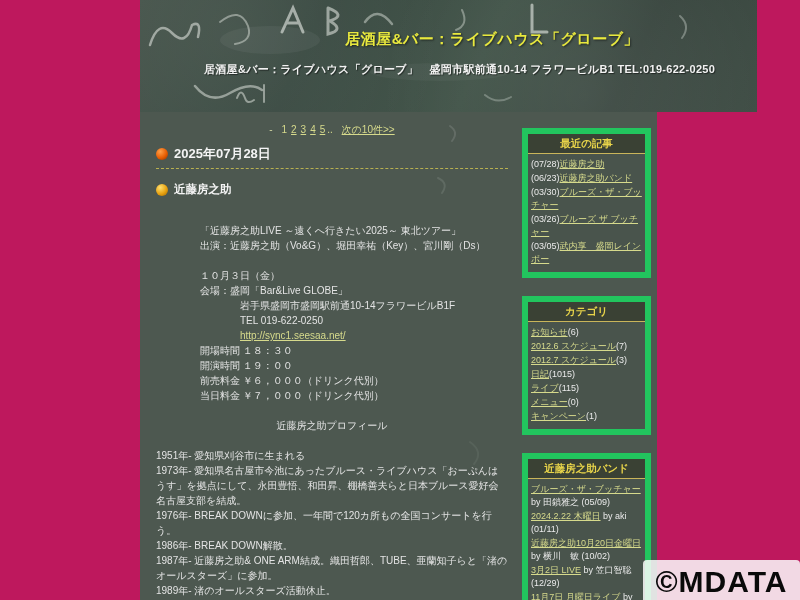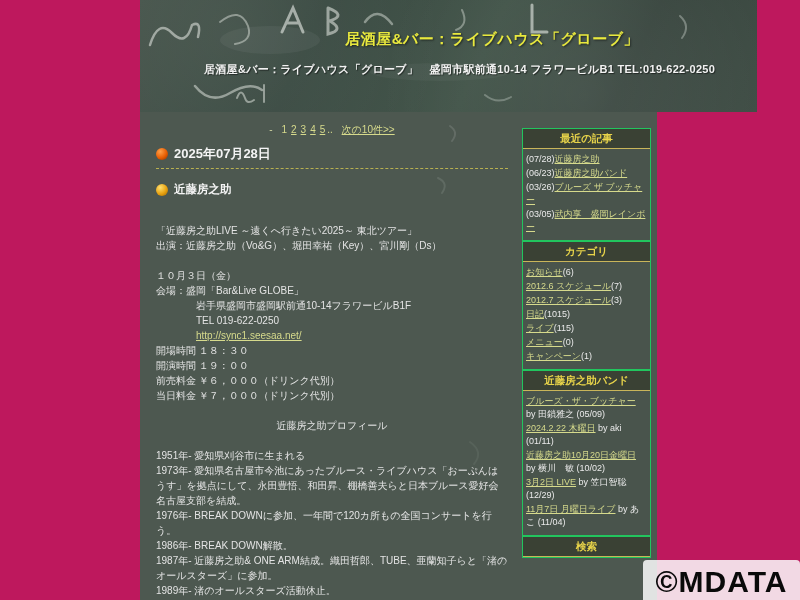--- a/index.html
+++ b/index.html
@@ -50,29 +50,29 @@
     border-bottom:1px dashed #b8b050; padding-bottom:7px;
   }
   .article-title {
     display:flex; align-items:center; gap:6px;
     color:#f4f4f4; font-weight:bold; font-size:11.5px; margin:13px 0 26px;
   }
   .ball { width:12px; height:12px; border-radius:50%; flex:0 0 auto; }
   .ball-orange { background:radial-gradient(circle at 35% 30%, #ffa04a, #e85e02 55%, #8a2f00); }
   .ball-yellow { background:radial-gradient(circle at 35% 30%, #ffe070, #e8a210 55%, #9a6300); }
 
-  .live-info { margin-bottom:15px; }
+  .live-info { margin-bottom:15px;margin-left:44px; }
   .live-info > div { min-height:15px; }
   .indent { padding-left:40px; }
   .gap { height:15px; }
   a.link, .slink { color:#d6da8c; text-decoration:underline; cursor:pointer; }
   .profile-head { margin:15px 10px;text-align:center; }
 
   
-  .sbox { border:1px solid #22c55e; margin-bottom:0; background:rgba(0,0,0,.04); }
+  .sbox { border:6px solid #22c55e; margin-bottom:18px; background:rgba(0,0,0,.04); }
   .shead {
     background:#3a4134; color:#e8d44a; font-weight:bold; text-align:center;
     font-size:10.5px; padding:3px 0; border-bottom:1px solid #c9b55a;
   }
   .sbody { padding:4px 3px 5px 3px; color:#eaeaea; }
   .sitem { margin-bottom:1px; }
   .sdate { color:#eaeaea; }
   .count { color:#eaeaea; }
   .sby { color:#eaeaea; }
 
@@ -170,20 +170,21 @@
       <div class="sidebar">
 
         <div class="sbox">
           <div class="shead">最近の記事</div>
           <div class="sbody">
 
               <div class="sitem"><span class="sdate">(07/28)</span><a class="slink">近藤房之助</a></div>
 
               <div class="sitem"><span class="sdate">(06/23)</span><a class="slink">近藤房之助バンド</a></div>
 
+              <div class="sitem"><span class="sdate">(03/30)</span><a class="slink">ブルーズ・ザ・ブッチャー</a></div>
 
               <div class="sitem"><span class="sdate">(03/26)</span><a class="slink">ブルーズ ザ ブッチャー</a></div>
 
               <div class="sitem"><span class="sdate">(03/05)</span><a class="slink">武内享　盛岡レインボー</a></div>
             </div>
         </div>
 
         <div class="sbox">
           <div class="shead">カテゴリ</div>
           <div class="sbody">

